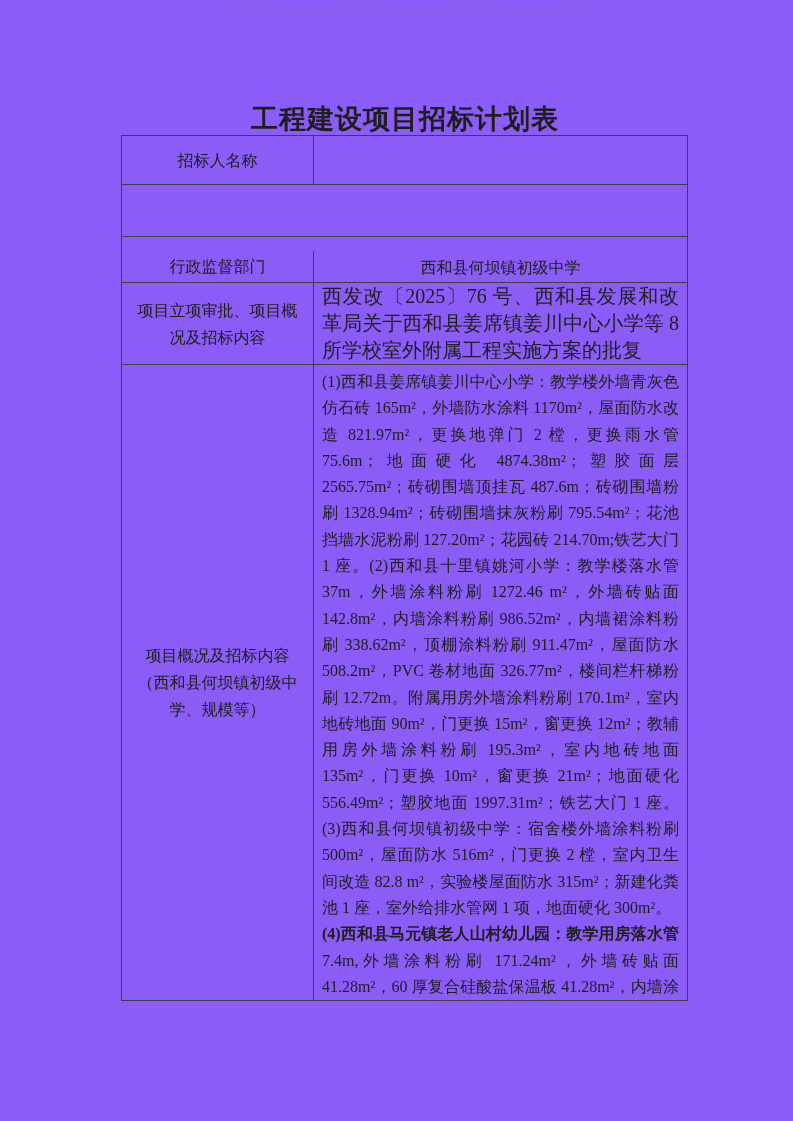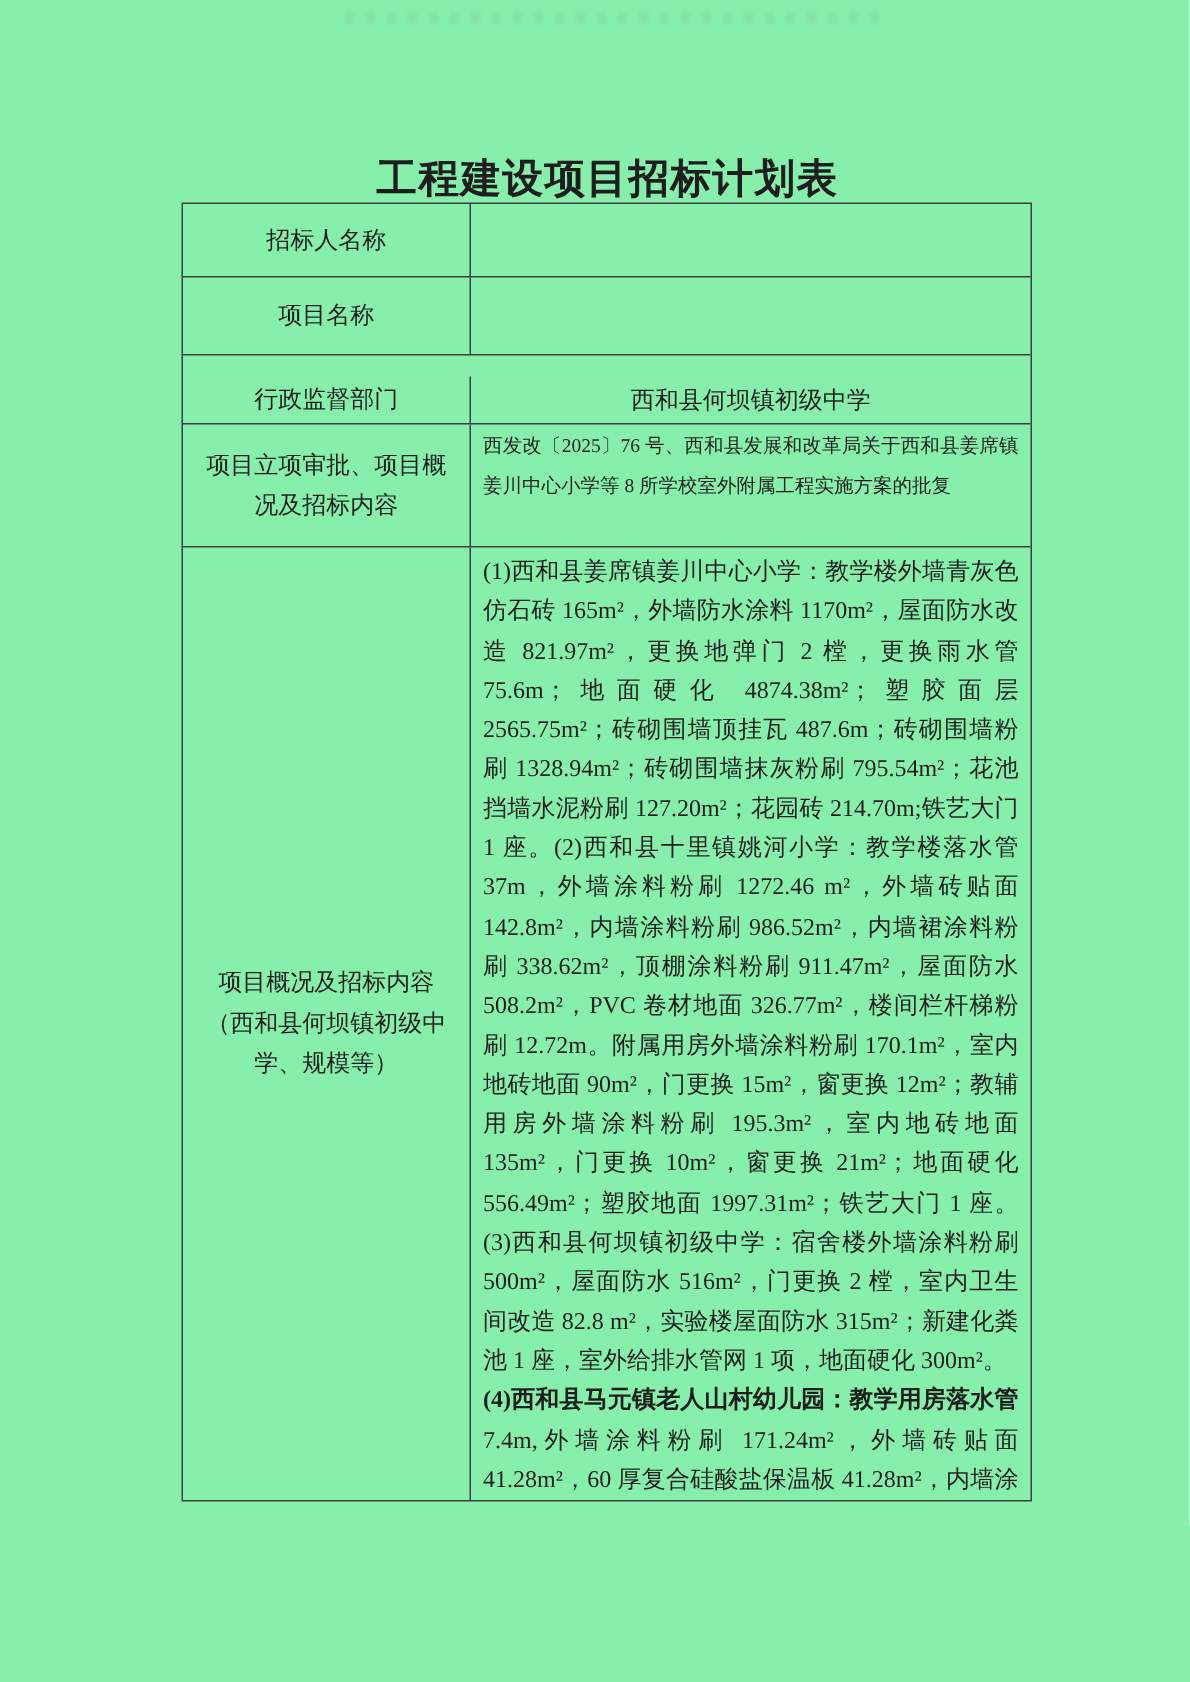--- a/index.html
+++ b/index.html
@@ -4,21 +4,21 @@
 <style>
   html, body {
     margin: 0;
     padding: 0;
     background: #ffffff;
   }
   .page {
     position: relative;
     width: 793px;
     height: 1121px;
-    background: #86efac;
+    background: #8b5cf6;
     font-family: "Liberation Serif", "DejaVu Serif", serif;
     color: #1e1e1e;
     overflow: hidden;
   }
   .scan-noise {
     position: absolute;
     left: 230px;
     top: 8px;
     width: 360px;
     height: 8px;
@@ -67,21 +67,21 @@
   }
   .vcenter {
     display: flex;
     align-items: center;
     justify-content: center;
     text-align: center;
     line-height: 25px;
     padding: 2px 10px;
   }
   .just {
-    font-size: 13px;
+    font-size: 20px;
     line-height: 27px;
     padding: 0 8px;
     text-align: justify;
     text-justify: inter-ideograph;
   }
   .overview {
     padding: 4px 8px 0;
     font-size: 16px;
     line-height: 26.3px;
     overflow: hidden;
@@ -106,21 +106,20 @@
 
   <div class="title">工程建设项目招标计划表</div>
 
   <div class="table">
 
     <div class="row r1">
       <div class="cell label">招标人名称</div>
     </div>
 
     <div class="row r2">
-      <div class="cell label">项目名称</div>
     </div>
 
     <div class="row r3">
       <div class="cell label">行政监督部门</div>
       <div class="cell value vcenter">西和县何坝镇初级中学</div>
     </div>
 
     <div class="row r4">
       <div class="cell label">项目立项审批、项目概况及招标内容</div>
       <div class="cell value just">西发改〔2025〕76 号、西和县发展和改革局关于西和县姜席镇姜川中心小学等 8 所学校室外附属工程实施方案的批复</div>

